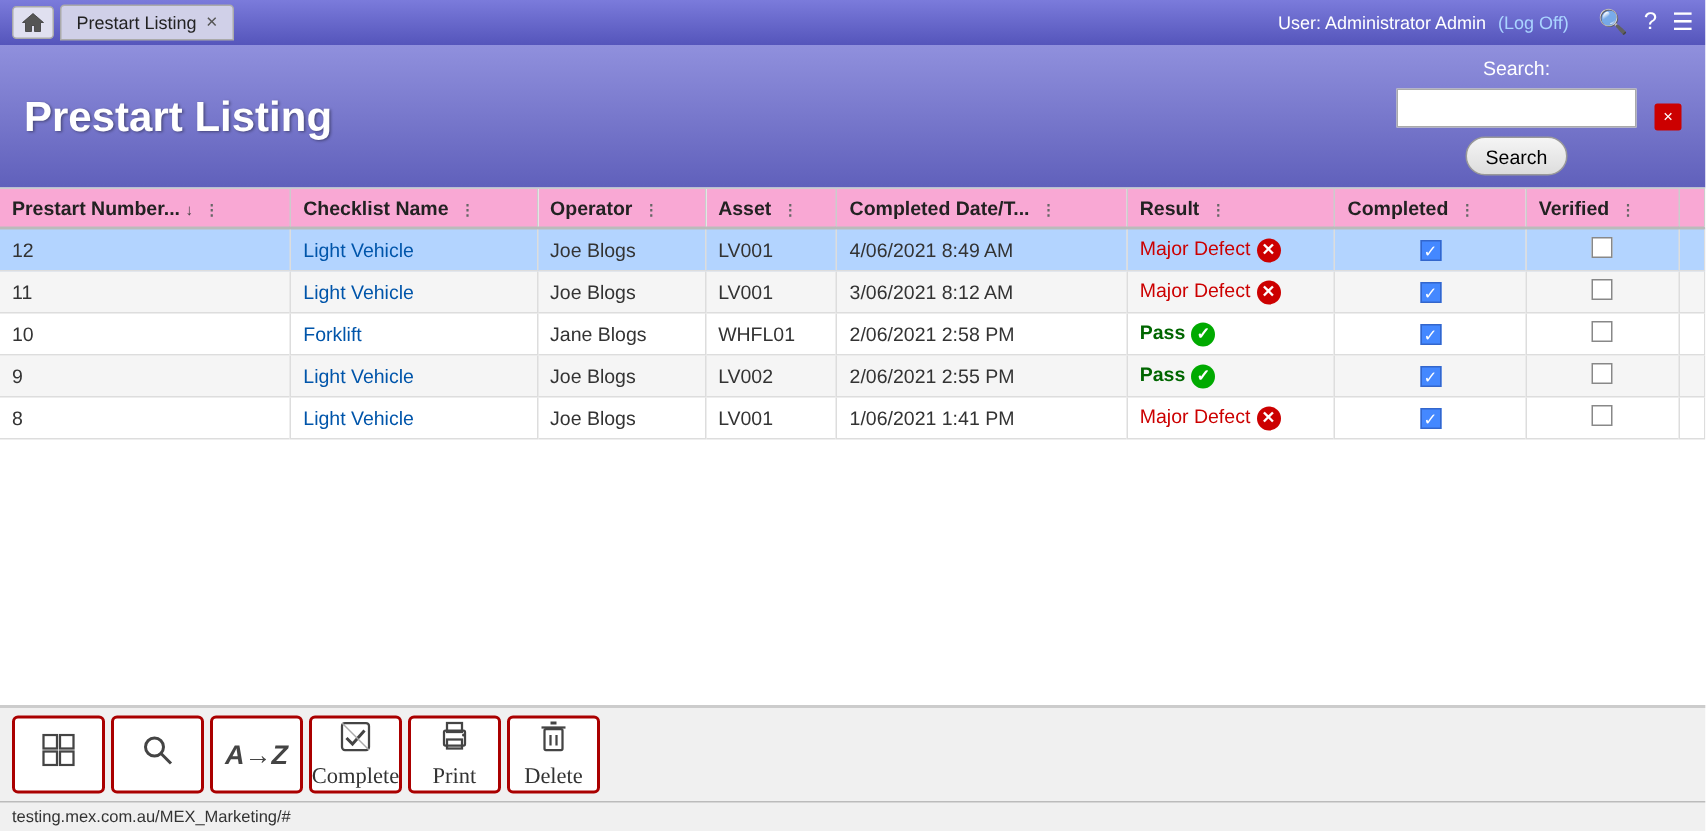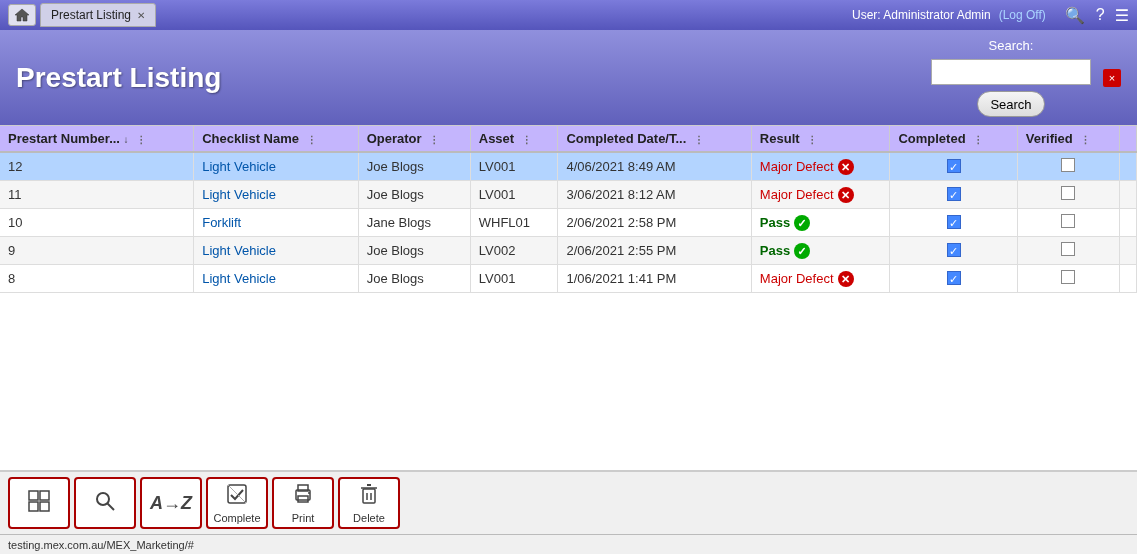--- a/index.html
+++ b/index.html
@@ -133,21 +133,21 @@
       flex: 1;
       overflow-y: auto;
       border-top: 1px solid #ccc;
     }
     table {
       width: 100%;
       border-collapse: collapse;
       font-size: 13px;
     }
     thead tr {
-      background: #c4b5fd;
+      background: #f9a8d4;
       border-bottom: 2px solid #bbb;
     }
     thead th {
       padding: 5px 8px;
       text-align: left;
       font-weight: bold;
       color: #222;
       border-right: 1px solid #ccc;
       white-space: nowrap;
       position: relative;
@@ -260,22 +260,23 @@
       cursor: pointer;
       font-size: 11px;
       color: #222;
       gap: 2px;
     }
     .toolbar-btn .btn-icon {
       font-size: 20px;
       color: #444;
     }
     .toolbar-btn .btn-label {
-      font-size: 11px;
+      font-size: 15px;
       color: #333;
+      font-family: Liberation Serif, serif;
     }
 
     
     .app-status-bar {
       background: #f0f0f0;
       border-top: 1px solid #bbb;
       padding: 2px 8px;
       font-size: 11px;
       color: #333;
       display: flex;

